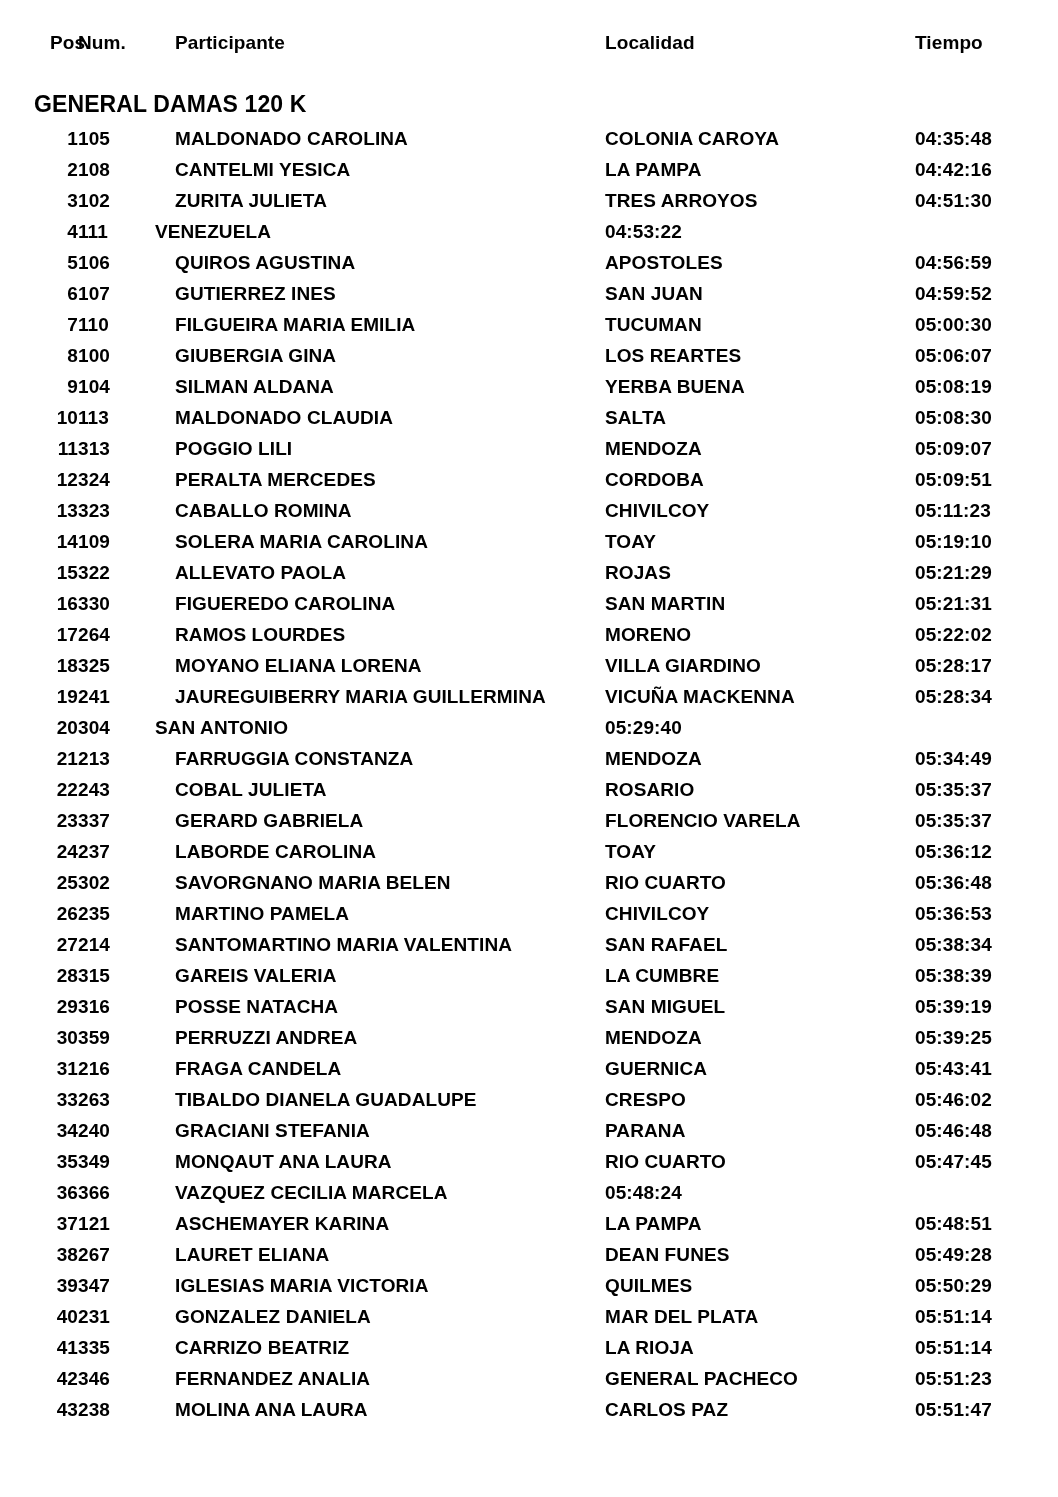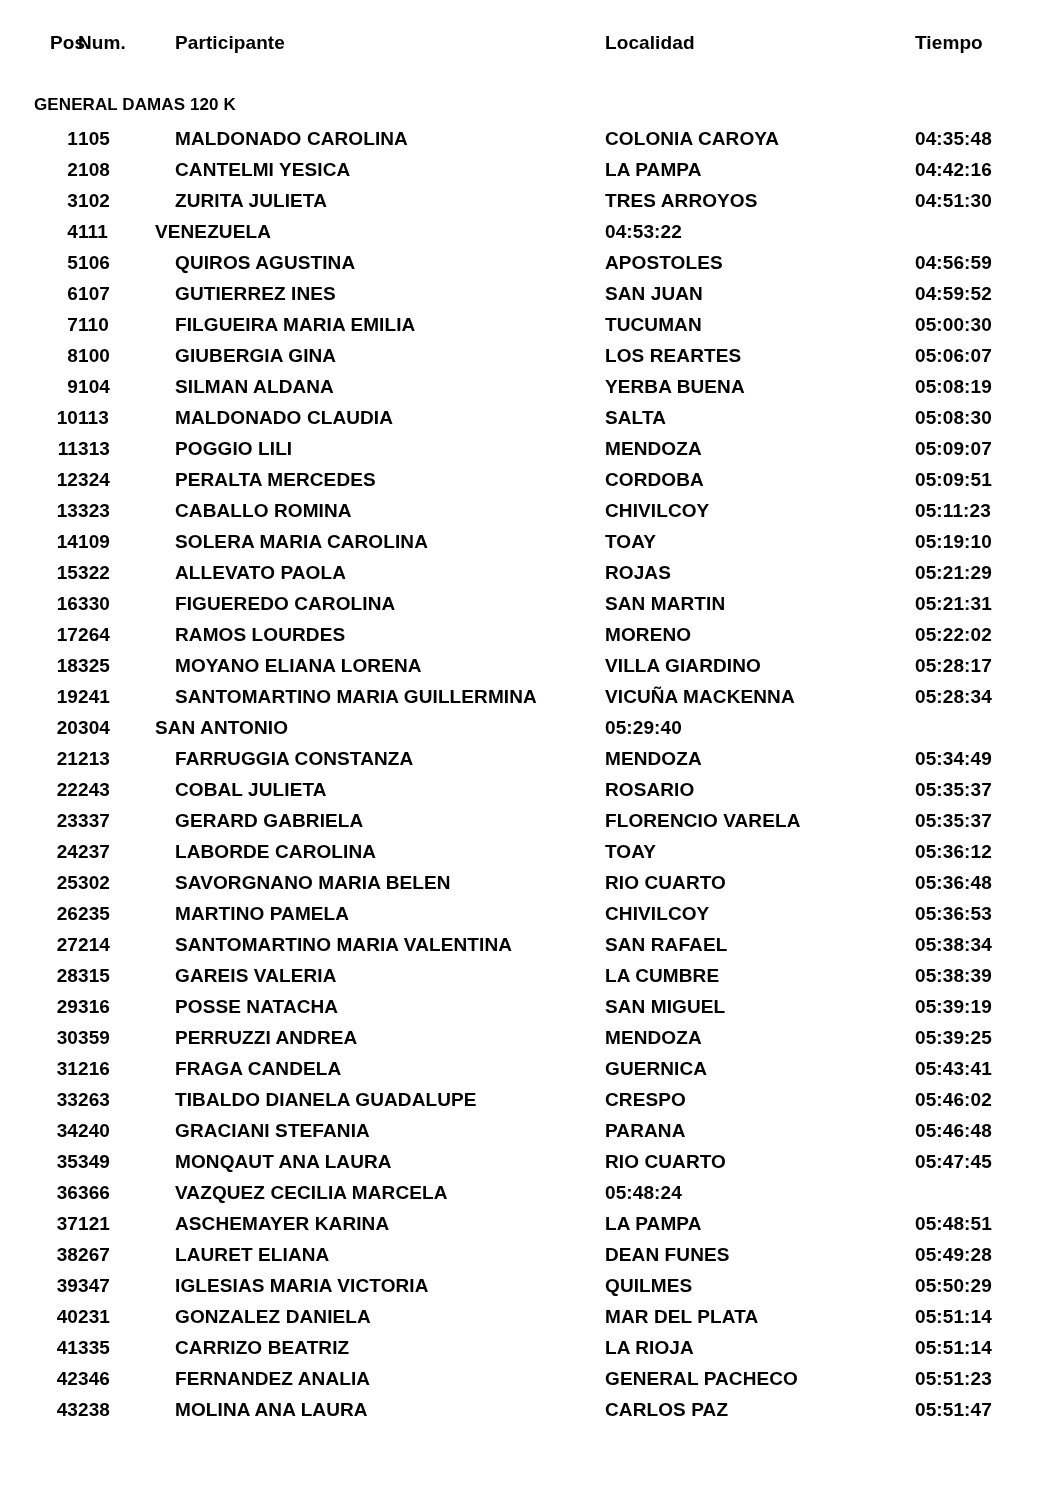--- a/index.html
+++ b/index.html
@@ -43,21 +43,21 @@
     margin-top: 32px;
     line-height: 21px;
   }
   .table-header .cell-pos {
     text-align: left;
     padding-left: 10px;
   }
   .section-title {
     margin-top: 41px;
     margin-left: -6px;
-    font-size: 17px;
+    font-size: 23px;
     line-height: 21px;
     letter-spacing: 0.1px;
   }
   .rows {
     margin-top: 8px;
   }
 </style>
 </head>
 <body>
 
@@ -213,21 +213,21 @@
     <span class="cell-pos">18</span>
     <span class="cell-num">325</span>
     <span class="cell-name">MOYANO ELIANA LORENA</span>
     <span class="cell-city">VILLA GIARDINO</span>
     <span class="cell-time">05:28:17</span>
   </div>
 
   <div class="grid-row result-row">
     <span class="cell-pos">19</span>
     <span class="cell-num">241</span>
-    <span class="cell-name">SANTOMARTINO MARIA GUILLERMINA</span>
+    <span class="cell-name">JAUREGUIBERRY MARIA GUILLERMINA</span>
     <span class="cell-city">VICUÑA MACKENNA</span>
     <span class="cell-time">05:28:34</span>
   </div>
 
   <div class="grid-row result-row">
     <span class="cell-pos">20</span>
     <span class="cell-num">304</span>
     <span class="cell-city">SAN ANTONIO</span>
     <span class="cell-time">05:29:40</span>
   </div>

